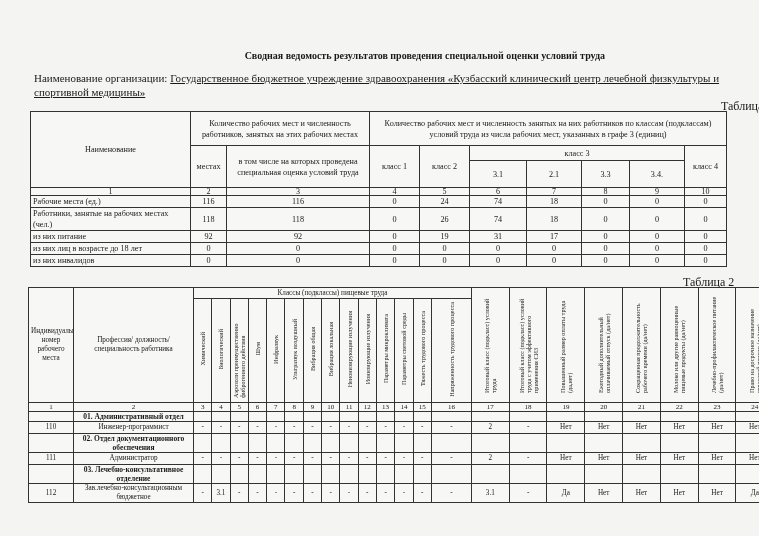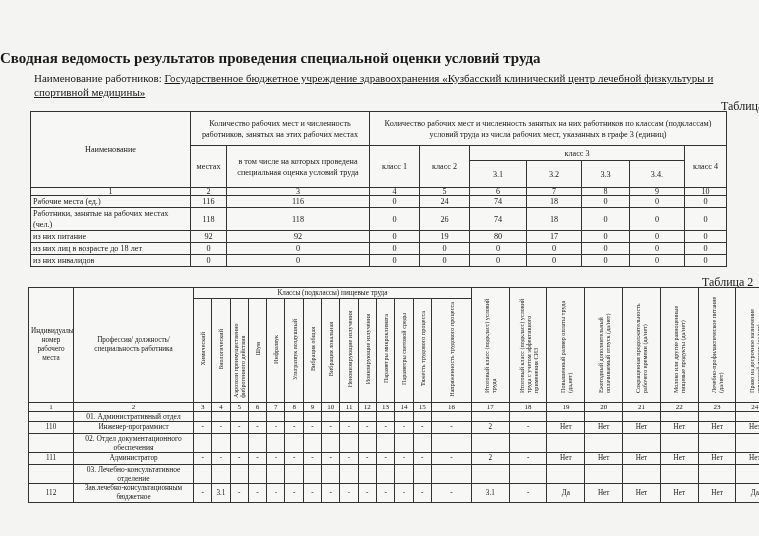--- a/index.html
+++ b/index.html
@@ -1,42 +1,42 @@
 <!DOCTYPE html>
 <html><head>
 <meta charset="utf-8">
 <style>
   html, body { margin:0; padding:0; }
   body { width:759px; height:536px; background:#f4f4f2; position:relative; overflow:hidden;
          font-family:"Liberation Serif", "DejaVu Serif", serif; color:#1a1a1a; }
-  .doc-title { position:absolute; top:50px; left:0; width:605px; text-align:left; font-weight:bold; font-size:15px; }
+  .doc-title { position:absolute; top:50px; left:0; width:605px; text-align:right; font-weight:bold; font-size:10px; }
   .org { position:absolute; top:71px; left:34px; width:700px; font-size:11px; line-height:14px; }
   .org .val { text-decoration:underline; }
   .tlabel { position:absolute; font-size:12px;margin-left:43px; }
   table { position:absolute; border-collapse:collapse; table-layout:fixed; background:#f7f7f5; }
   td { border:1px solid #333; padding:0 2px; text-align:center; vertical-align:middle; overflow:hidden; }
   #t1 { left:30px; top:111px; width:696px; font-size:8.2px; }
   #t1 td { line-height:11px; }
   #t1 td.left { text-align:left;margin-top:44px; }
   #t1 tr.num td { height:7px; line-height:7px; font-size:8px; }
   #t2 { left:28px; top:287px; width:699px; font-size:7.2px; }
   #t2 td { line-height:9px; }
   #t2 .vert { height:100px; padding:1px 0; }
   #t2 .vert span { display:inline-block; writing-mode:vertical-rl; transform:rotate(180deg); font-size:6.2px; line-height:7px; text-align:left; max-height:98px; }
   #t2 tr.num td { height:8px; line-height:8px; font-size:7px; }
-  #t2 td.section { font-weight:normal; font-size:7.5px; }
+  #t2 td.section { font-weight:bold; font-size:7.5px; }
   #t2 tr.data td { height:11px; }
   .blank { background:#f7f7f5; }
 </style>
 </head>
 <body>
 
 <div class="doc-title">Сводная ведомость результатов проведения специальной оценки условий труда</div>
 <div class="org">
-  <span>Наименование работников: </span><span class="val">Государственное бюджетное учреждение здравоохранения «Кузбасский клинический центр лечебной физкультуры и спортивной медицины»</span>
+  <span>Наименование организации: </span><span class="val">Государственное бюджетное учреждение здравоохранения «Кузбасский клинический центр лечебной физкультуры и спортивной медицины»</span>
 </div>
 
 <div class="tlabel" style="top:99px; left:678px;">Таблица 1</div>
 
 <table id="t1">
   <colgroup>
     <col style="width:160px">
       <col style="width:36px">
       <col style="width:143px">
     <col style="width:50px">
@@ -56,21 +56,21 @@
   <tr>
     <td rowspan="2">местах</td>
     <td rowspan="2">в том числе на которых проведена специальная оценка условий труда</td>
     <td rowspan="2">класс 1</td>
     <td rowspan="2">класс 2</td>
     <td colspan="4" style="height:14px">класс 3</td>
     <td rowspan="2">класс 4</td>
   </tr>
   <tr>
     <td style="height:26px">3.1</td>
-    <td>3.2</td>
+    <td>2.1</td>
     <td>3.3</td>
     <td>3.4.</td>
   </tr>
   <tr class="num" id="t1-num">
         <td>1</td>
         <td>2</td>
         <td>3</td>
         <td>4</td>
         <td>5</td>
         <td>6</td>
@@ -104,21 +104,21 @@
         <td>0</td>
         <td>0</td>
         <td>0</td>
       </tr>
       <tr>
         <td class="left">из них питание</td>
         <td>92</td>
         <td>92</td>
         <td>0</td>
         <td>19</td>
-        <td>80</td>
+        <td>31</td>
         <td>17</td>
         <td>0</td>
         <td>0</td>
         <td>0</td>
       </tr>
       <tr>
         <td class="left">из них лиц в возрасте до 18 лет</td>
         <td>0</td>
         <td>0</td>
         <td>0</td>
@@ -137,21 +137,21 @@
         <td>0</td>
         <td>0</td>
         <td>0</td>
         <td>0</td>
         <td>0</td>
         <td>0</td>
       </tr>
     </tbody>
 </table>
 
-<div class="tlabel" style="top:275px; left:659px;">Таблица 2</div>
+<div class="tlabel" style="top:275px; left:640px;">Таблица 2</div>
 
 <table id="t2">
   <colgroup>
     <col style="width:45px">
       <col style="width:120px">
     <col span="13" style="width:18.3px">
     <col style="width:40px">
     <col span="8" style="width:37.8px">
   </colgroup>
   <tbody>

